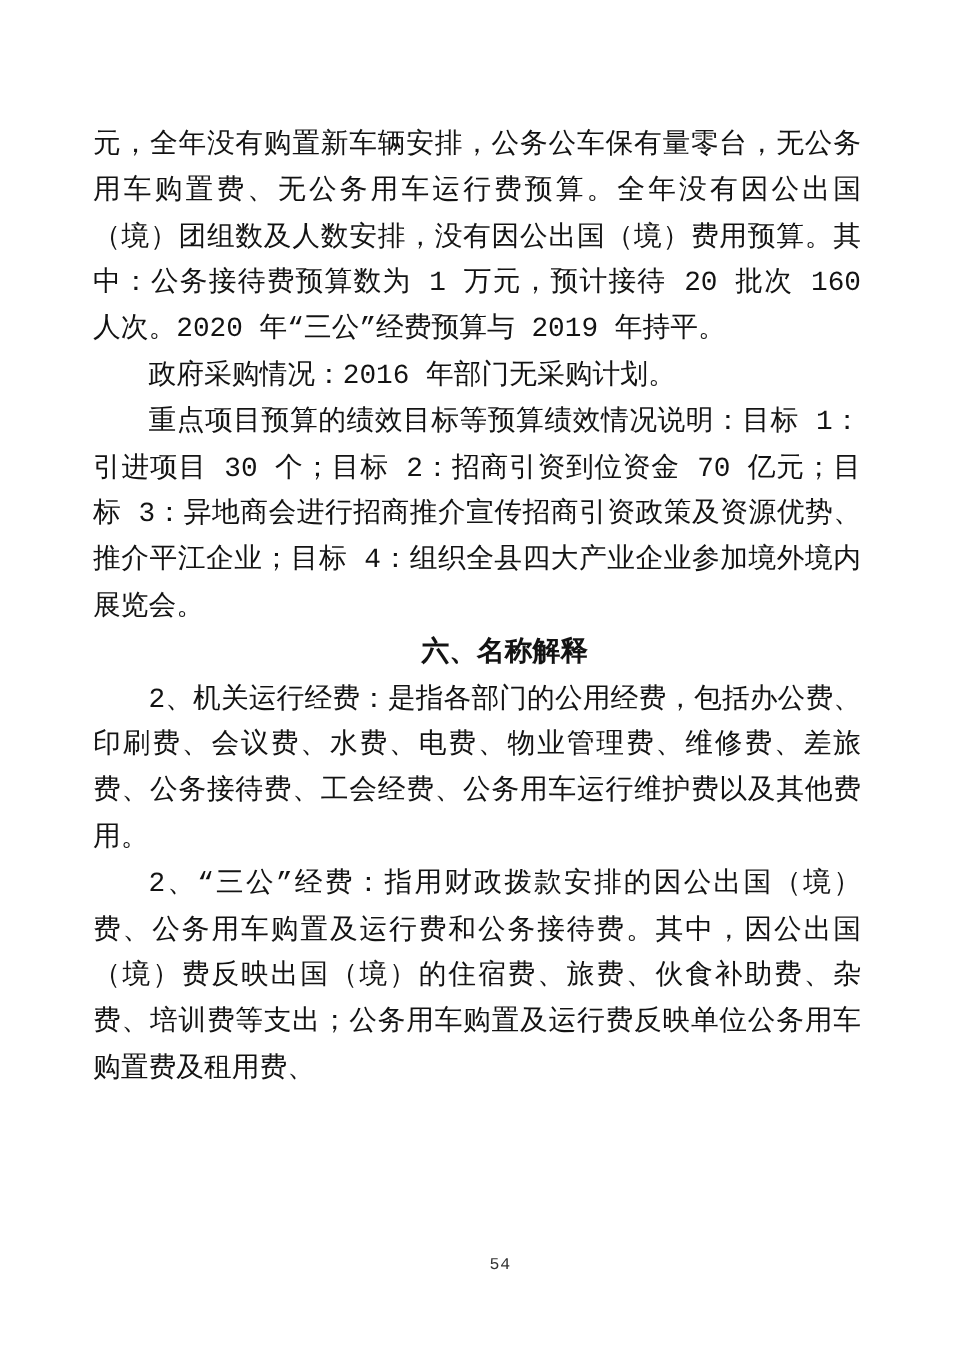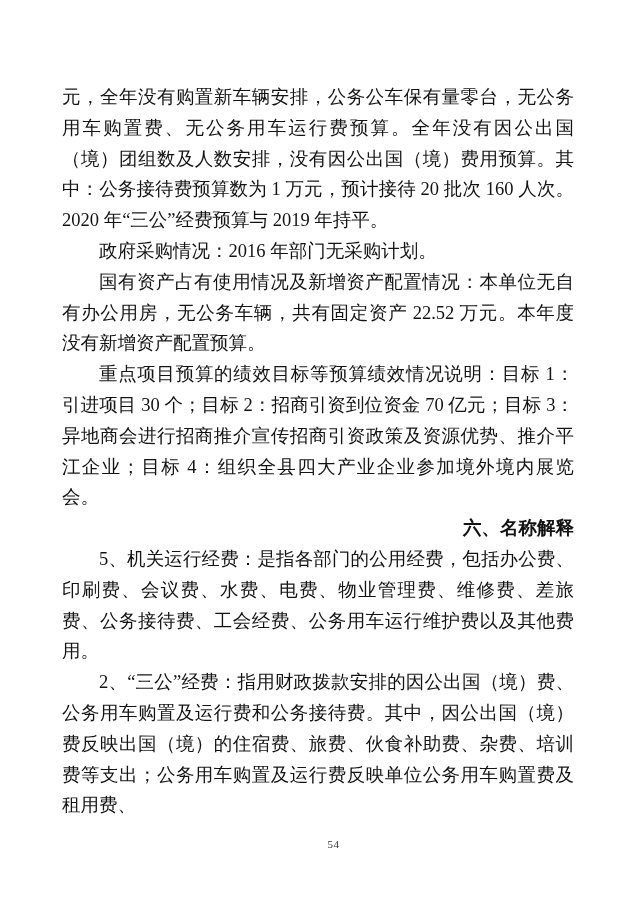--- a/index.html
+++ b/index.html
@@ -8,21 +8,21 @@
     width: 635px;
     height: 898px;
     overflow: hidden;
     background: #ffffff;
   }
   .doc-page {
     position: relative;
     width: 635px;
     height: 898px;
     background: #ffffff;
-    font-family: Liberation Serif, serif;
+    font-family: Liberation Mono, monospace;
     color: #131313;
   }
   .doc-body {
     position: absolute;
     left: 62px;
     top: 82px;
     width: 512px;
     font-size: 18.5px;
     line-height: 30.8px;
     text-align: justify;
@@ -30,41 +30,40 @@
   }
   .para {
     margin: 0;
     word-break: break-all;
   }
   .para.indent {
     text-indent: 2em;
   }
   .para.heading {
     font-weight: bold;
-    text-align: right;
+    text-align: center;
   }
   .page-number {
     position: absolute;
     left: 0;
     top: 838px;
     width: 635px;
     text-align: center;
     font-size: 11px;
     color: #333333;
     letter-spacing: 0.5px;
     padding-left: 16px;
   }
 </style>
 </head>
 <body>
 
 <div class="doc-page">
   <div class="doc-body" id="paragraphs">
       <p class="para">元，全年没有购置新车辆安排，公务公车保有量零台，无公务用车购置费、无公务用车运行费预算。全年没有因公出国（境）团组数及人数安排，没有因公出国（境）费用预算。其中：公务接待费预算数为 1 万元，预计接待 20 批次 160 人次。2020 年“三公”经费预算与 2019 年持平。</p>
       <p class="para indent">政府采购情况：2016 年部门无采购计划。</p>
-      <p class="para indent">国有资产占有使用情况及新增资产配置情况：本单位无自有办公用房，无公务车辆，共有固定资产 22.52 万元。本年度没有新增资产配置预算。</p>
       <p class="para indent">重点项目预算的绩效目标等预算绩效情况说明：目标 1：引进项目 30 个；目标 2：招商引资到位资金 70 亿元；目标 3：异地商会进行招商推介宣传招商引资政策及资源优势、推介平江企业；目标 4：组织全县四大产业企业参加境外境内展览会。</p>
       <p class="para indent heading">六、名称解释</p>
-      <p class="para indent">5、机关运行经费：是指各部门的公用经费，包括办公费、印刷费、会议费、水费、电费、物业管理费、维修费、差旅费、公务接待费、工会经费、公务用车运行维护费以及其他费用。</p>
+      <p class="para indent">2、机关运行经费：是指各部门的公用经费，包括办公费、印刷费、会议费、水费、电费、物业管理费、维修费、差旅费、公务接待费、工会经费、公务用车运行维护费以及其他费用。</p>
       <p class="para indent">2、“三公”经费：指用财政拨款安排的因公出国（境）费、公务用车购置及运行费和公务接待费。其中，因公出国（境）费反映出国（境）的住宿费、旅费、伙食补助费、杂费、培训费等支出；公务用车购置及运行费反映单位公务用车购置费及租用费、</p>
     </div>
   <div class="page-number">54</div>
 </div>
 
 </body></html>

